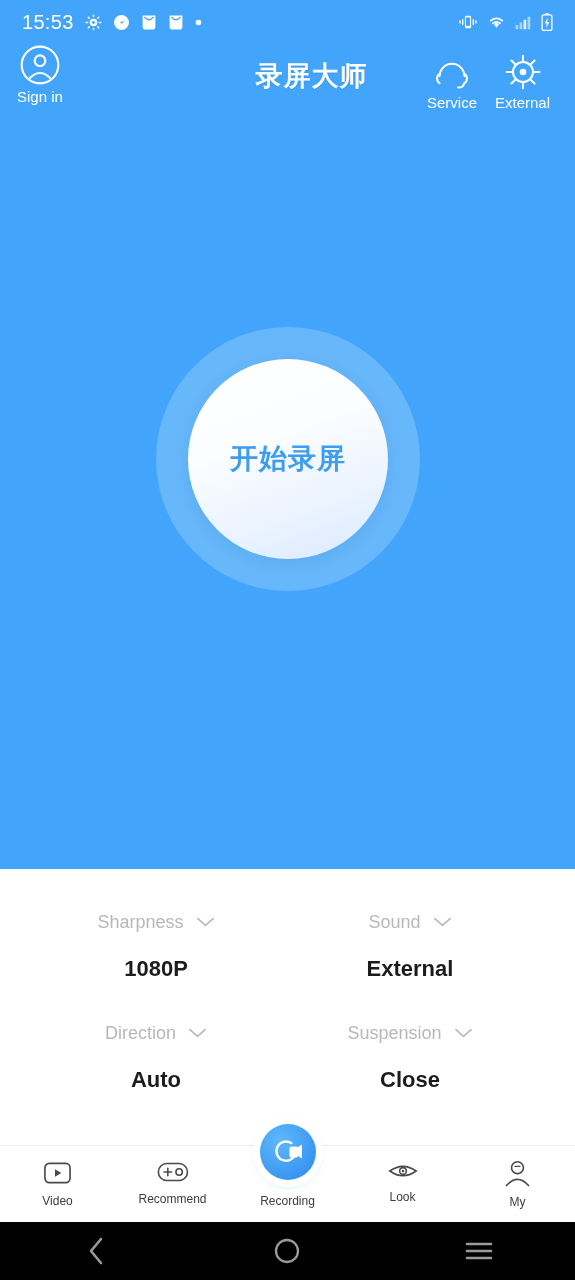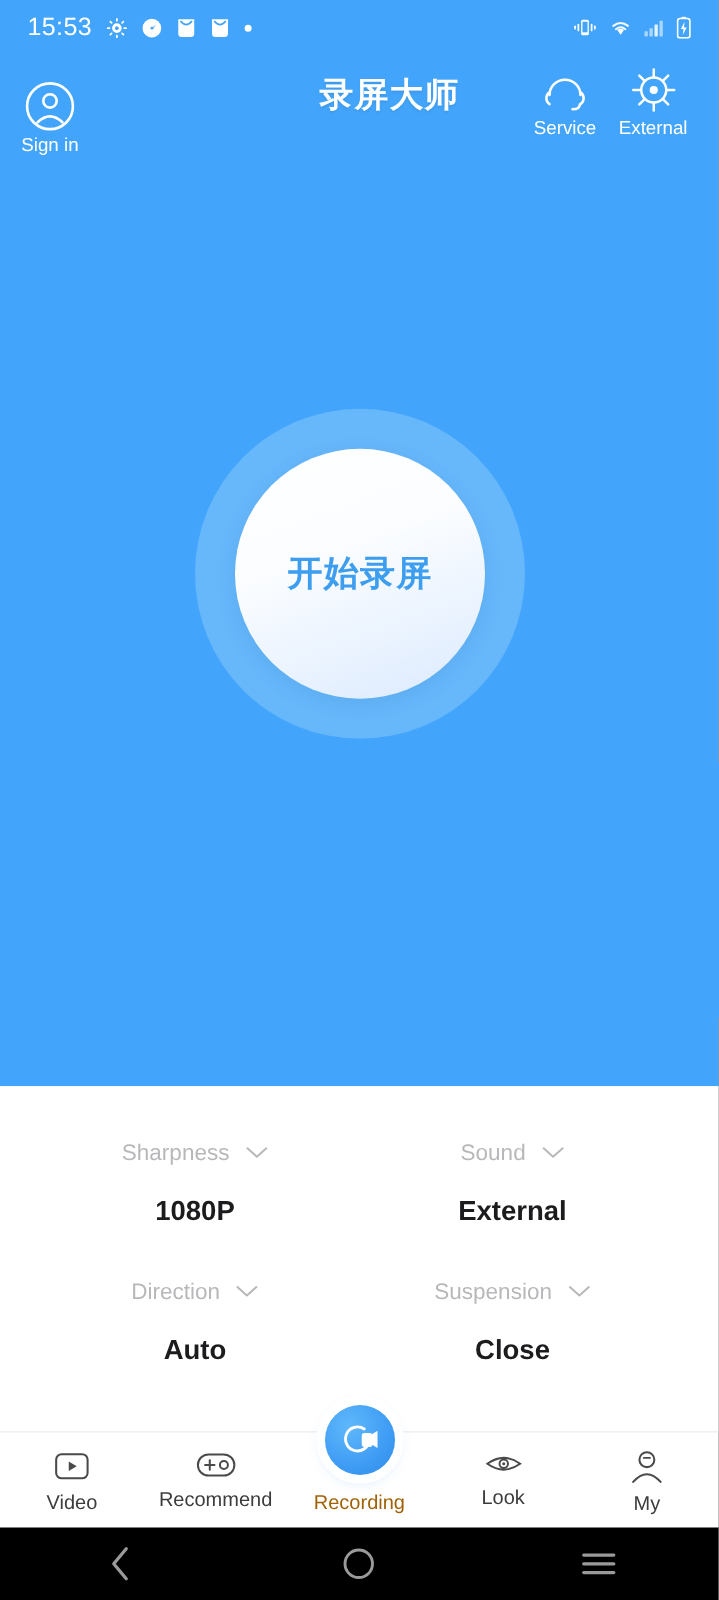--- a/index.html
+++ b/index.html
@@ -85,21 +85,21 @@
     flex-direction: column;
     align-items: center;
     gap: 3px;
     color: #ffffff;
   }
   .topaction .lbl {
     font-size: 15px;
     line-height: 1;
     color: #ffffff;
   }
-  #act-signin { left: 17px; top: 20px; }
+  #act-signin { left: 17px; top: 0; }
   #act-service { left: 427px; top: 8px; }
   #act-setting { left: 495px; top: 8px; }
 
   
   .record-wrap {
     position: absolute;
     left: 156px;
     top: 327px;
     width: 264px;
     height: 264px;
@@ -190,25 +190,25 @@
     display: flex;
     flex-direction: column;
     align-items: center;
     justify-content: flex-start;
     padding-top: 14px;
     box-sizing: border-box;
     cursor: pointer;
   }
   .tab .tlbl {
     margin-top: 9px;
-    font-size: 16px;
+    font-size: 12px;
     color: #3c3c3e;
     line-height: 1;
   }
-  .tab.is-active .tlbl { color: #a16207; }
+  .tab.is-active .tlbl { color: #404040; }
   .tab.center-tab { visibility: hidden; }
   .tab.center-tab .tlbl { visibility: visible; }
 
   .fab {
     position: absolute;
     left: 260px;
     top: 1124px;
     width: 56px;
     height: 56px;
     border-radius: 50%;

